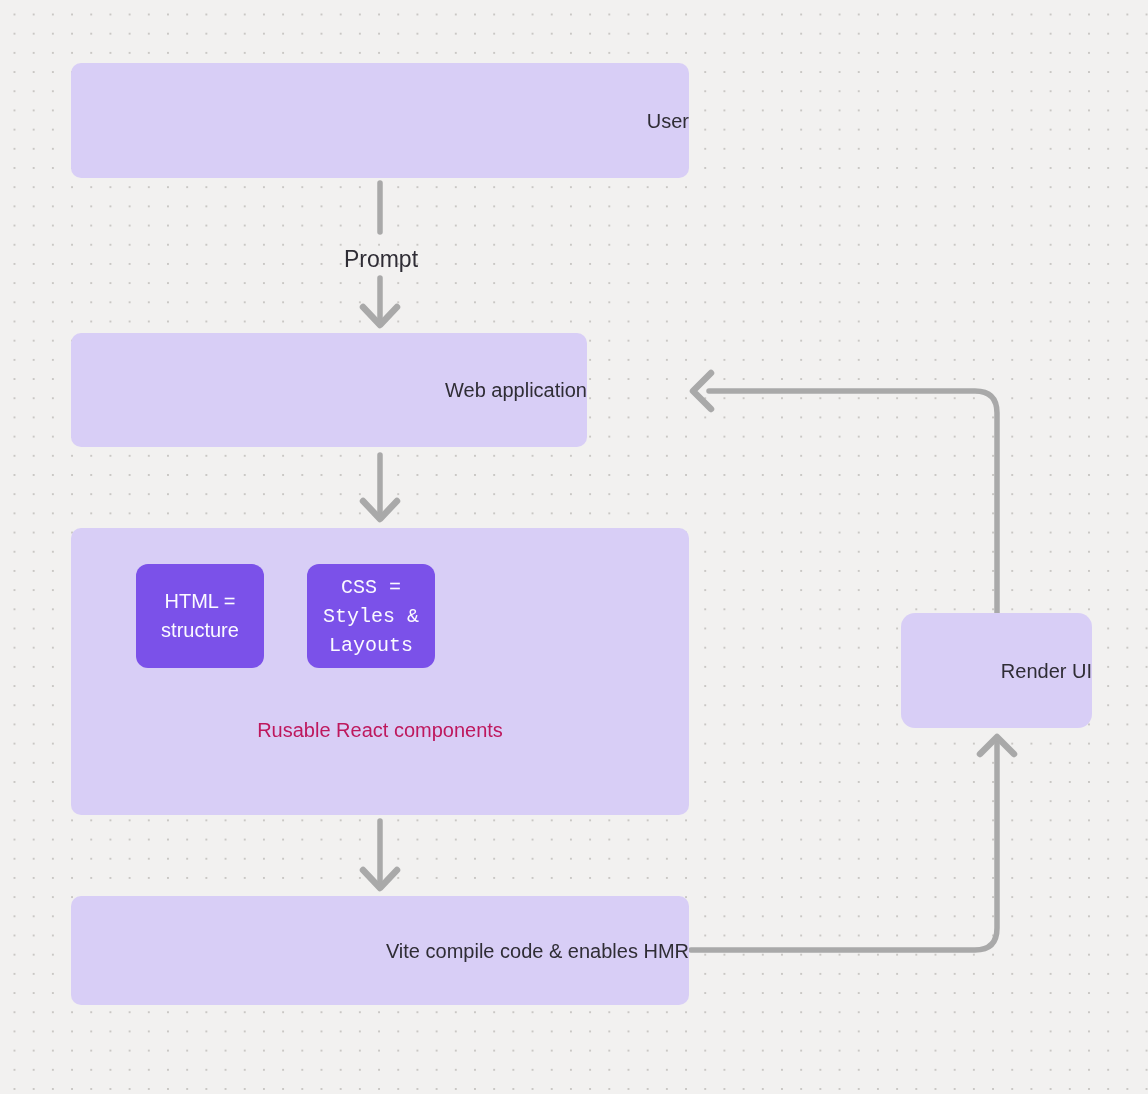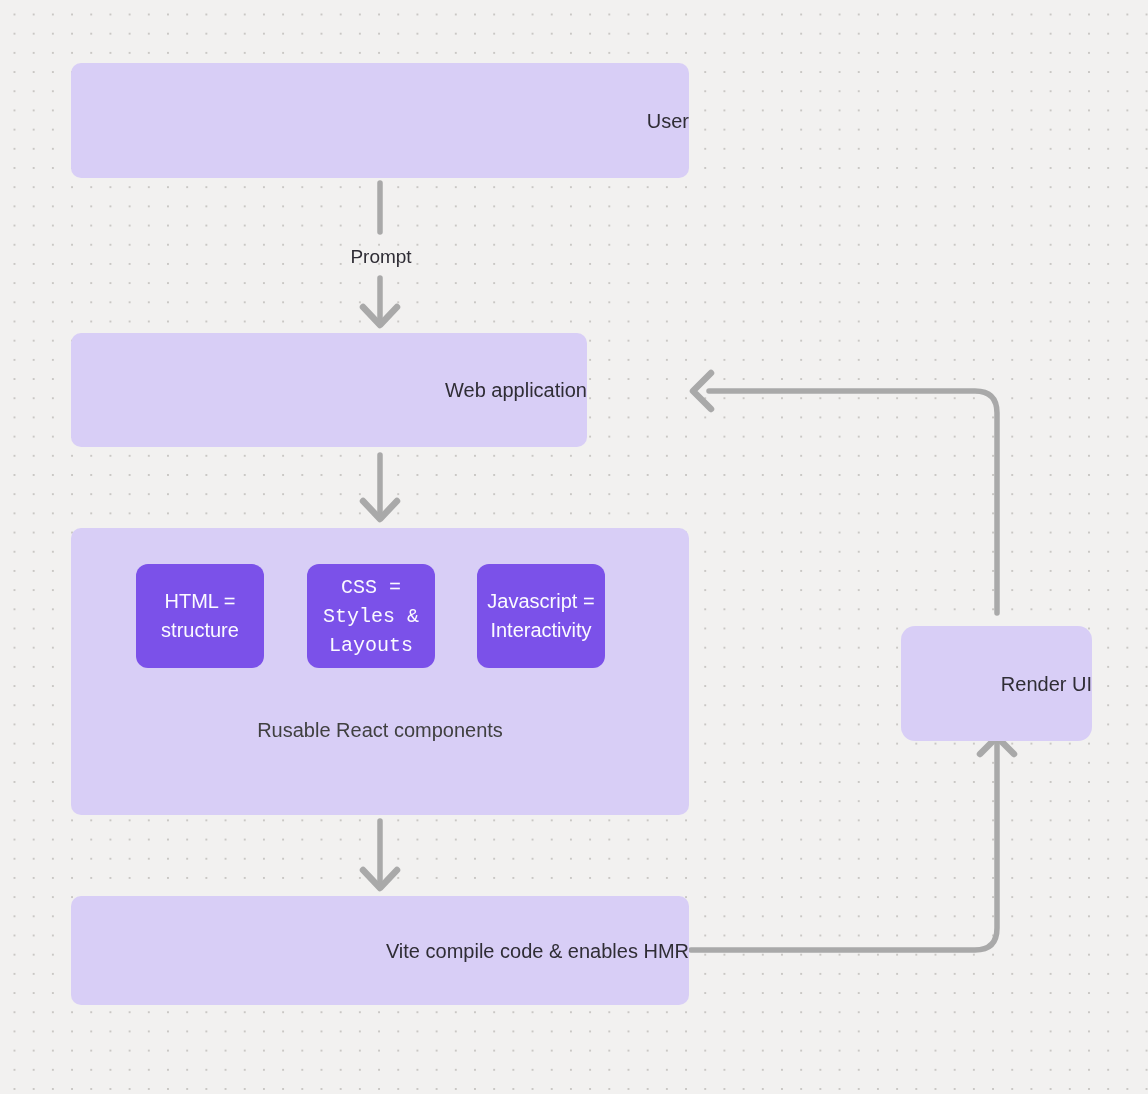--- a/index.html
+++ b/index.html
@@ -44,21 +44,21 @@
     justify-content: flex-end;
     color: #2f2d35;
     font-size: 20px;
     line-height: 1.4;
     text-align: center;
   }
   .node-user           { left: 71px;  top: 63px;  width: 618px; height: 115px; }
   .node-web            { left: 71px;  top: 333px; width: 516px; height: 114px; }
   .node-components     { left: 71px;  top: 528px; width: 618px; height: 287px; display: block; }
   .node-vite           { left: 71px;  top: 896px; width: 618px; height: 109px; }
-  .node-render-ui      { left: 901px; top: 626px; width: 191px; height: 115px; border-radius: 14px; }
+  .node-render-ui      { left: 901px; top: 613px; width: 191px; height: 115px; border-radius: 14px; }
 
   .subnode {
     position: absolute;
     top: 36px;
     width: 128px;
     height: 104px;
     background: #7b51e9;
     border-radius: 12px;
     display: flex;
     align-items: center;
@@ -73,32 +73,32 @@
   .subnode-html { left: 65px; }
   .subnode-css  { left: 236px; font-family: Liberation Mono, monospace; }
   .subnode-js   { left: 406px; }
 
   .container-label {
     position: absolute;
     left: 0;
     top: 188px;
     width: 100%;
     text-align: center;
-    color: #404040;
+    color: #be185d;
     font-size: 20px;
     line-height: 1.4;
   }
   .edge-label {
     position: absolute;
     left: 331px;
     top: 245px;
     width: 100px;
     text-align: center;
     color: #2f2d35;
-    font-size: 19px;
+    font-size: 23px;
     line-height: 1.3;
   }
 </style>
 </head>
 <body>
 
 <div class="canvas">
 
   <svg class="connectors" viewBox="0 0 1148 1094" xmlns="http://www.w3.org/2000/svg">
 
@@ -139,23 +139,20 @@
     <span>Web application</span>
   </div>
 
   <div class="node node-components">
     <div class="subnode subnode-html">
       <span>HTML = structure</span>
     </div>
     <div class="subnode subnode-css">
       <span>CSS = Styles &amp; Layouts</span>
     </div>
-    <div class="subnode subnode-js">
-      <span>Javascript = Interactivity</span>
-    </div>
     <div class="container-label">Rusable React components</div>
   </div>
 
   <div class="node node-vite">
     <span>Vite compile code &amp; enables HMR</span>
   </div>
 
   <div class="node node-render-ui">
     <span>Render UI</span>
   </div>

